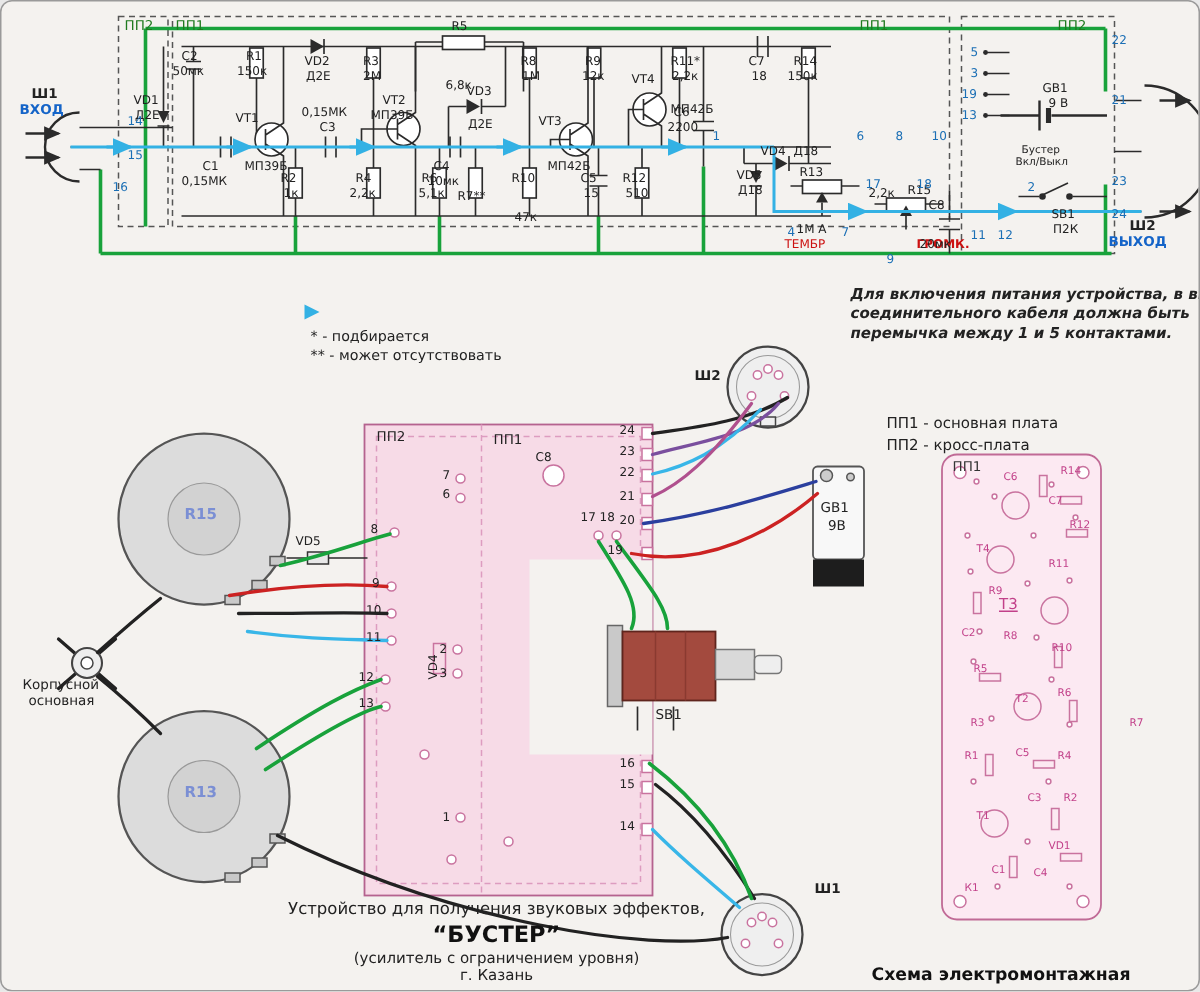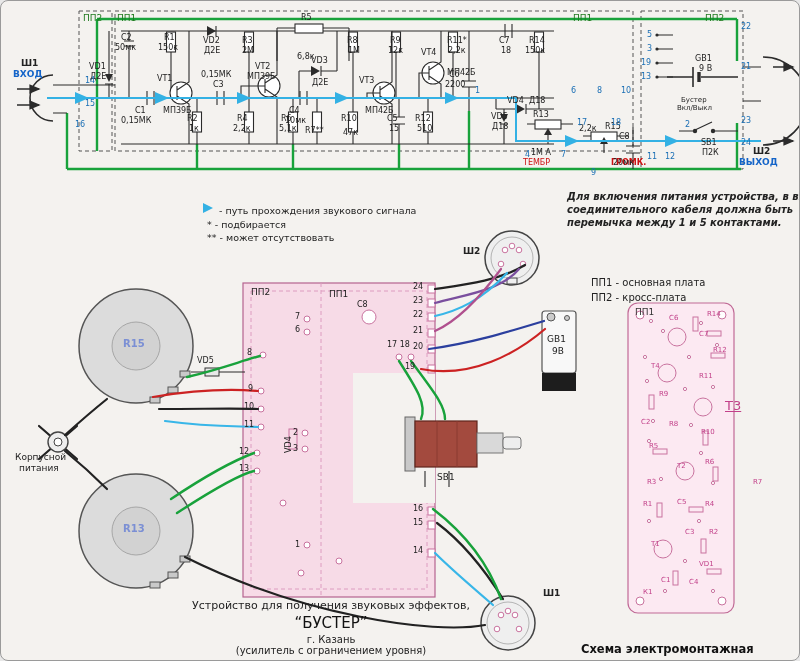--- a/index.html
+++ b/index.html
@@ -7,21 +7,21 @@
         border-radius:8px;overflow:hidden;font-family:"DejaVu Sans",sans-serif;color:#222;}
   svg{position:absolute;left:0;top:0;}
   #labels{position:absolute;left:0;top:0;width:100%;height:100%;pointer-events:none;}
   .lbl{position:absolute;font-size:8px;line-height:1;white-space:nowrap;color:#222;transform-origin:left top;}
   .abs{position:absolute;white-space:nowrap;}
   .h1{font-weight:bold;font-size:11.5px;color:#111;}
   .legend-line{font-size:9.5px;color:#222;}
   .note{font-size:10px;font-style:italic;font-weight:600;color:#222;line-height:13px;}
   .ppnote{font-size:10px;color:#222;}
   .cap1{font-size:11px;color:#222;}
-  .capT{font-size:15px;font-weight:normal;color:#111;margin:2px 0;text-align:center;}
+  .capT{font-size:15px;font-weight:bold;color:#111;margin:2px 0;text-align:center;}
   .cap2{font-size:10px;color:#222;}
   .center{ text-align:center;}
   .tri{position:absolute;width:0;height:0;border-top:5px solid transparent;border-bottom:5px solid transparent;border-left:10px solid #33b1e4;}
   
   .k{stroke:#2b2b2b;stroke-width:1.1;fill:none;}
   .k2{stroke:#2b2b2b;stroke-width:1.6;fill:none;}
   .g{stroke:#18a23b;stroke-width:2.4;fill:none;}
   .b{stroke:#33b1e4;stroke-width:2;fill:none;}
   .dash{stroke:#555;stroke-width:1;fill:none;stroke-dasharray:4 3;}
   .comp{fill:#fff;stroke:#2b2b2b;stroke-width:1.1;}
@@ -375,21 +375,21 @@
       <span class="lbl" style="left: 506px; top: 96px;">VD4</span>
       <span class="lbl" style="left: 528px; top: 96px;">Д18</span>
       <span class="lbl" style="left: 186px; top: 114px;">R2</span>
       <span class="lbl" style="left: 188px; top: 124px;">1к</span>
       <span class="lbl" style="left: 236px; top: 114px;">R4</span>
       <span class="lbl" style="left: 232px; top: 124px;">2,2к</span>
       <span class="lbl" style="left: 280px; top: 114px;">R6</span>
       <span class="lbl" style="left: 278px; top: 124px;">5,1к</span>
       <span class="lbl" style="left: 304px; top: 126px;">R7**</span>
       <span class="lbl" style="left: 340px; top: 114px;">R10</span>
-      <span class="lbl" style="left: 342px; top: 128px;">47к</span>
+      <span class="lbl" style="left: 342px; top: 140px;">47к</span>
       <span class="lbl" style="left: 386px; top: 114px;">C5</span>
       <span class="lbl" style="left: 388px; top: 124px;">15</span>
       <span class="lbl" style="left: 414px; top: 114px;">R12</span>
       <span class="lbl" style="left: 416px; top: 124px;">510</span>
       <span class="lbl" style="left: 490px; top: 112px;">VD5</span>
       <span class="lbl" style="left: 491px; top: 122px;">Д18</span>
       <span class="lbl" style="left: 532px; top: 110px;">R13</span>
       <span class="lbl" style="left: 530px; top: 148px;">1М А</span>
       <span class="lbl" style="left: 522px; top: 158px; color: rgb(204, 17, 17); font-weight: normal;">ТЕМБР</span>
       <span class="lbl" style="left: 578px; top: 124px;">2,2к</span>
@@ -432,21 +432,21 @@
       <span class="lbl" style="left: 328px; top: 289px; font-size: 9px;">ПП1</span>
       <span class="lbl" style="left: 356px; top: 300px;">С8</span>
       <span class="lbl" style="left: 284px; top: 452px; transform: rotate(-90deg);">VD4</span>
       <span class="lbl" style="left: 436px; top: 472px; font-size: 9px;">SB1</span>
       <span class="lbl" style="left: 546px; top: 334px; font-size: 9px;">GB1</span>
       <span class="lbl" style="left: 551px; top: 346px; font-size: 9px;">9В</span>
       <span class="lbl" style="left: 122px; top: 338px; color: rgb(123, 143, 212); font-size: 10px; font-weight: bold;">R15</span>
       <span class="lbl" style="left: 122px; top: 523px; color: rgb(123, 143, 212); font-size: 10px; font-weight: bold;">R13</span>
       <span class="lbl" style="left: 196px; top: 356px;">VD5</span>
       <span class="lbl" style="left: 14px; top: 452px; font-size: 9px;">Корпусной</span>
-      <span class="lbl" style="left: 18px; top: 463px; font-size: 9px;">питания</span>
+      <span class="lbl" style="left: 18px; top: 463px; font-size: 9px;">основная</span>
       <span class="lbl" style="left: 412px; top: 282px;">24</span>
       <span class="lbl" style="left: 412px; top: 296px;">23</span>
       <span class="lbl" style="left: 412px; top: 310px;">22</span>
       <span class="lbl" style="left: 412px; top: 326px;">21</span>
       <span class="lbl" style="left: 412px; top: 342px;">20</span>
       <span class="lbl" style="left: 404px; top: 362px;">19</span>
       <span class="lbl" style="left: 386px; top: 340px;">17 18</span>
       <span class="lbl" style="left: 412px; top: 504px;">16</span>
       <span class="lbl" style="left: 412px; top: 518px;">15</span>
       <span class="lbl" style="left: 412px; top: 546px;">14</span>
@@ -462,21 +462,21 @@
       <span class="lbl" style="left: 292px; top: 444px;">3</span>
       <span class="lbl" style="left: 294px; top: 540px;">1</span>
       <span class="lbl" style="left: 634px; top: 307px; color: rgb(51, 51, 51); font-size: 9px;">ПП1</span>
       <span class="lbl" style="left: 668px; top: 314px; color: rgb(194, 65, 138); font-size: 7px;">С6</span>
       <span class="lbl" style="left: 706px; top: 310px; color: rgb(194, 65, 138); font-size: 7px;">R14</span>
       <span class="lbl" style="left: 698px; top: 330px; color: rgb(194, 65, 138); font-size: 7px;">С7</span>
       <span class="lbl" style="left: 712px; top: 346px; color: rgb(194, 65, 138); font-size: 7px;">R12</span>
       <span class="lbl" style="left: 650px; top: 362px; color: rgb(194, 65, 138); font-size: 7px;">Т4</span>
       <span class="lbl" style="left: 658px; top: 390px; color: rgb(194, 65, 138); font-size: 7px;">R9</span>
       <span class="lbl" style="left: 698px; top: 372px; color: rgb(194, 65, 138); font-size: 7px;">R11</span>
-      <span class="lbl" style="left: 724px; top: 398px; color: rgb(194, 65, 138); font-size: 13px; text-decoration: underline;">Т3</span>
+      <span class="lbl" style="left: 665px; top: 398px; color: rgb(194, 65, 138); font-size: 10px; text-decoration: underline;">Т3</span>
       <span class="lbl" style="left: 640px; top: 418px; color: rgb(194, 65, 138); font-size: 7px;">С2</span>
       <span class="lbl" style="left: 668px; top: 420px; color: rgb(194, 65, 138); font-size: 7px;">R8</span>
       <span class="lbl" style="left: 648px; top: 442px; color: rgb(194, 65, 138); font-size: 7px;">R5</span>
       <span class="lbl" style="left: 700px; top: 428px; color: rgb(194, 65, 138); font-size: 7px;">R10</span>
       <span class="lbl" style="left: 676px; top: 462px; color: rgb(194, 65, 138); font-size: 7px;">Т2</span>
       <span class="lbl" style="left: 704px; top: 458px; color: rgb(194, 65, 138); font-size: 7px;">R6</span>
       <span class="lbl" style="left: 646px; top: 478px; color: rgb(194, 65, 138); font-size: 7px;">R3</span>
       <span class="lbl" style="left: 716px; top: 478px; color: rgb(194, 65, 138); font-size: 7px; padding-left: 36px;">R7</span>
       <span class="lbl" style="left: 642px; top: 500px; color: rgb(194, 65, 138); font-size: 7px;">R1</span>
       <span class="lbl" style="left: 676px; top: 498px; color: rgb(194, 65, 138); font-size: 7px;">С5</span>
@@ -484,33 +484,32 @@
       <span class="lbl" style="left: 650px; top: 540px; color: rgb(194, 65, 138); font-size: 7px;">Т1</span>
       <span class="lbl" style="left: 684px; top: 528px; color: rgb(194, 65, 138); font-size: 7px;">С3</span>
       <span class="lbl" style="left: 708px; top: 528px; color: rgb(194, 65, 138); font-size: 7px;">R2</span>
       <span class="lbl" style="left: 660px; top: 576px; color: rgb(194, 65, 138); font-size: 7px;">С1</span>
       <span class="lbl" style="left: 698px; top: 560px; color: rgb(194, 65, 138); font-size: 7px;">VD1</span>
       <span class="lbl" style="left: 642px; top: 588px; color: rgb(194, 65, 138); font-size: 7px;">К1</span>
       <span class="lbl" style="left: 688px; top: 578px; color: rgb(194, 65, 138); font-size: 7px;">С4</span>
     </div>
 
 <div class="tri" style="left:202px;top:202px"></div>
-<div class="abs legend-line" style="left:218px;top:204px">- путь прохождения звукового сигнала</div>
 <div class="abs legend-line" style="left:206px;top:218px">* - подбирается</div>
 <div class="abs legend-line" style="left:206px;top:231px">** - может отсутствовать</div>
 
 <div class="abs note" style="left:566px;top:189px">Для включения питания устройства, в вилке</div>
 <div class="abs note" style="left:566px;top:202px">соединительного кабеля должна быть</div>
 <div class="abs note" style="left:566px;top:215px">перемычка между 1 и 5 контактами.</div>
 
 <div class="abs ppnote" style="left:590px;top:276px">ПП1 - основная плата</div>
 <div class="abs ppnote" style="left:590px;top:291px">ПП2 - кросс-плата</div>
 
 <div class="abs center" style="left:170px;top:598px;width:320px">
   <div class="cap1">Устройство для получения звуковых эффектов,</div>
   <div class="capT">“БУСТЕР”</div>
+  <div class="cap2">(усилитель с ограничением уровня)</div>
   <div class="cap2">г. Казань</div>
-  <div class="cap2">(усилитель с ограничением уровня)</div>
 </div>
 
 <div class="abs h1" style="left:580px;top:641px">Схема электромонтажная</div>
 
 </div>
 
 </body></html>

